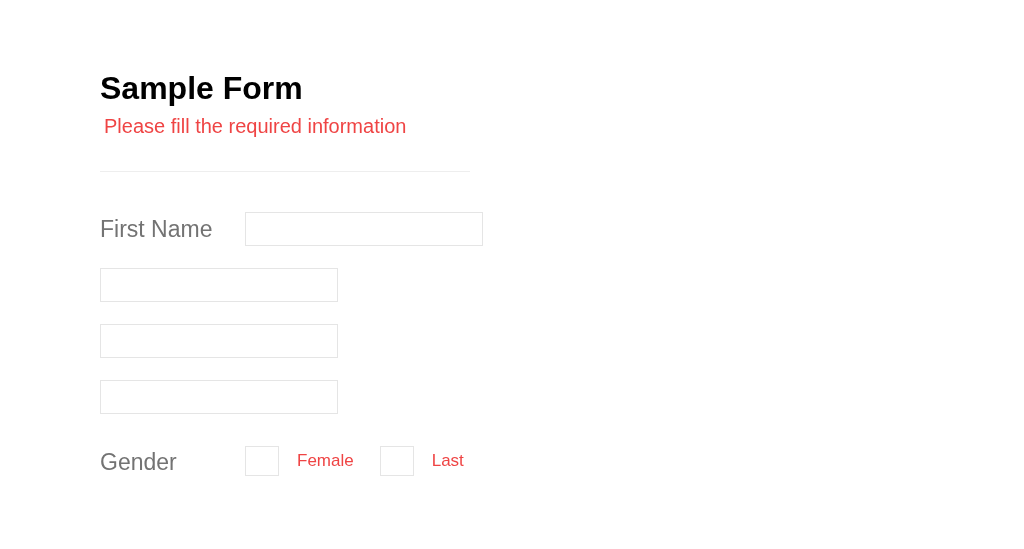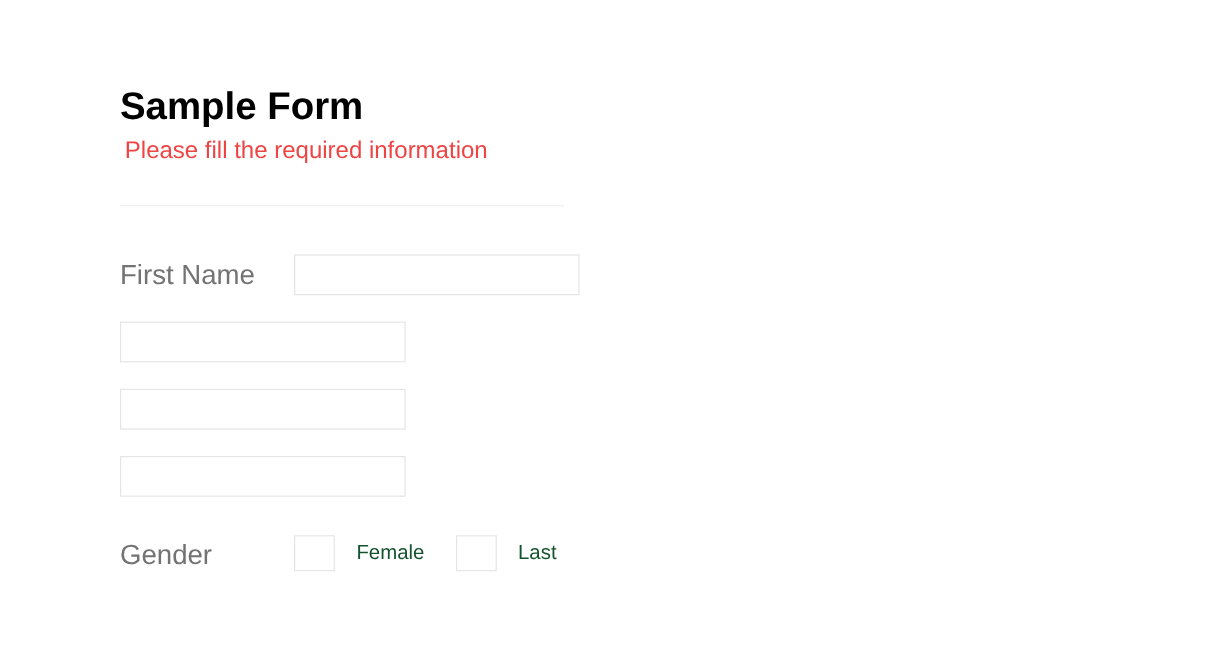--- a/index.html
+++ b/index.html
@@ -66,21 +66,21 @@
       width: 34px;
       height: 30px;
       border: 1px solid #e5e5e5;
       background: #ffffff;
       appearance: none;
       -webkit-appearance: none;
       cursor: pointer;
     }
     .checkbox-label {
       font-size: 17px;
-      color: #14532d;
+      color: #ef4444;
       margin-right: 8px;
     }
   </style>
 </head>
 <body>
 
 <h1 class="form-title">Sample Form</h1>
 <p class="form-subtitle">Please fill the required information</p>
 <hr class="divider">
 

